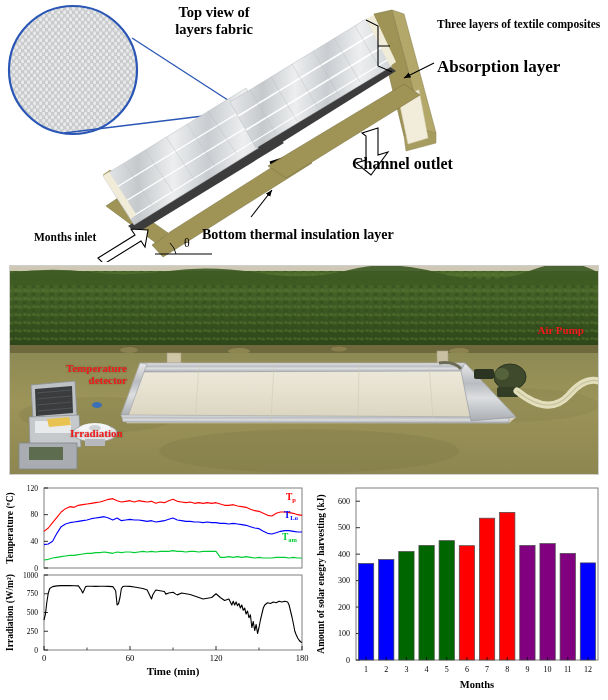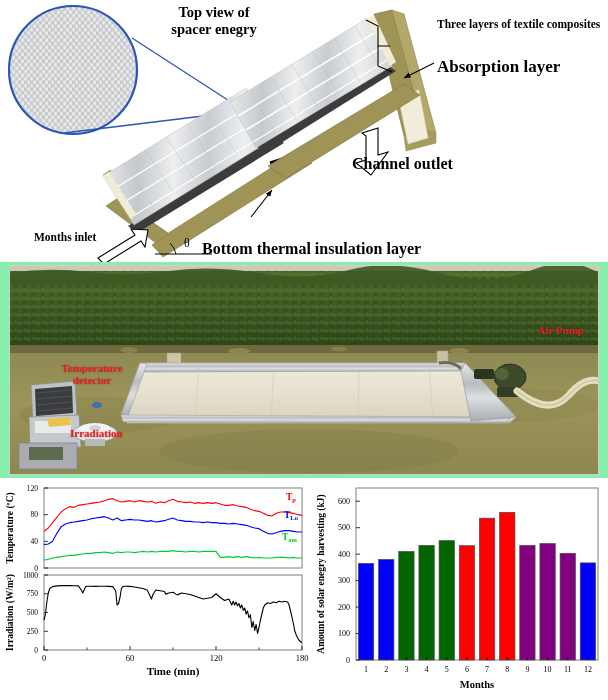--- a/index.html
+++ b/index.html
@@ -22,37 +22,37 @@
     position:absolute;
     font-family:"Liberation Serif", serif;
     font-weight:bold; color:#000;
     line-height:1.15;
     white-space:pre-line;
   }
   #label-topview { left:144px; top:4px; font-size:14.5px; text-align:center; width:140px; }
   #label-three-layers { left:437px; top:18px; font-size:11.5px; }
   #label-absorption { left:437px; top:57px; font-size:17px; }
   #label-channel-outlet { left:352px; top:155px; font-size:16px; }
-  #label-bottom-ins { left:202px; top:240px; font-size:16px; }
+  #label-bottom-ins { left:202px; top:227px; font-size:14px; }
   #label-channel-inlet { left:34px; top:231px; font-size:11.5px; }
   #label-theta { left:184px; top:237px; font-size:12px; font-weight:normal; font-style:normal;}
 
   
   #panel-photo {
     position:absolute; left:0; top:262px; width:608px; height:216px;
-    background:#86efac; overflow:hidden;
+    background:#ffffff; overflow:hidden;
   }
   #photo-inner { position:absolute; left:9px; top:3px; width:590px; height:210px; overflow:hidden; background:#6d7a4e;}
   .photo-label {
     position:absolute; color:#f31b1b; font-family:"Liberation Serif", serif;
     font-weight:bold; font-size:11px; text-shadow:0 0 2px rgba(0,0,0,.35);
     line-height:1.1; white-space:pre-line;
   }
   #photolbl-airpump { right:24px; top:62px; }
-  #photolbl-tempdet { left:57px; top:100px; width:70px; text-align:center;}
+  #photolbl-tempdet { left:57px; top:100px; width:70px; text-align:right;}
   #photolbl-pyrano { left:70px; top:165px; }
 
   
   #panel-charts {
     position:absolute; left:0; top:478px; width:608px; height:222px;
     background:#ffffff;
   }
   #chart-left  { position:absolute; left:0;   top:0; width:310px; height:222px; }
   #chart-right { position:absolute; left:310px; top:0; width:298px; height:222px; }
 
@@ -174,21 +174,21 @@
         <polygon points="98,258 135,235 131,229 148,230 145,247 141,241 104,264" fill="#ffffff" stroke="#000" stroke-width="1.1"></polygon>
       </g>
 
       <g stroke="#000" stroke-width="1">
         <line x1="155" y1="254" x2="212" y2="254"></line>
         <path d="M176,254 A21,21 0 0 0 170,243" fill="none" stroke-width="0.9"></path>
       </g>
     </svg>
 
     <div class="sch-label" id="label-topview">Top view of
-spacer enegry</div>
+layers fabric</div>
     <div class="sch-label" id="label-three-layers">Three layers of textile composites</div>
     <div class="sch-label" id="label-absorption">Absorption layer</div>
     <div class="sch-label" id="label-channel-outlet">Channel outlet</div>
     <div class="sch-label" id="label-bottom-ins">Bottom thermal insulation layer</div>
     <div class="sch-label" id="label-channel-inlet">Months inlet</div>
     <div class="sch-label" id="label-theta">θ</div>
   </div>
 
   <div id="panel-photo">
     <div id="photo-inner">

